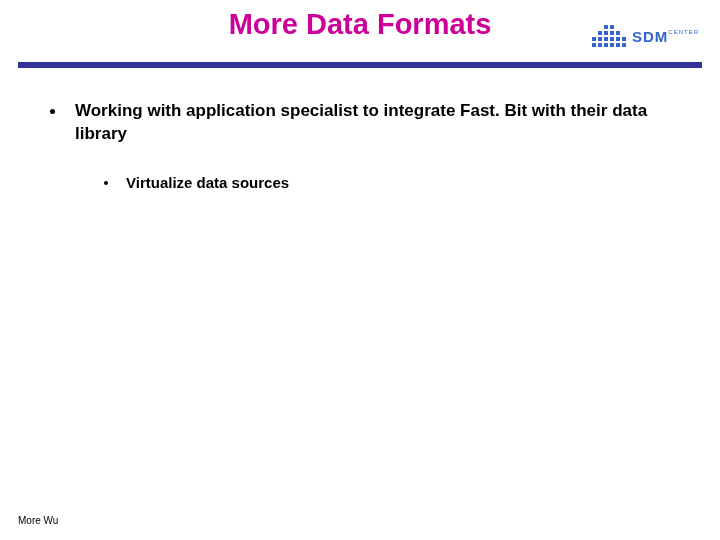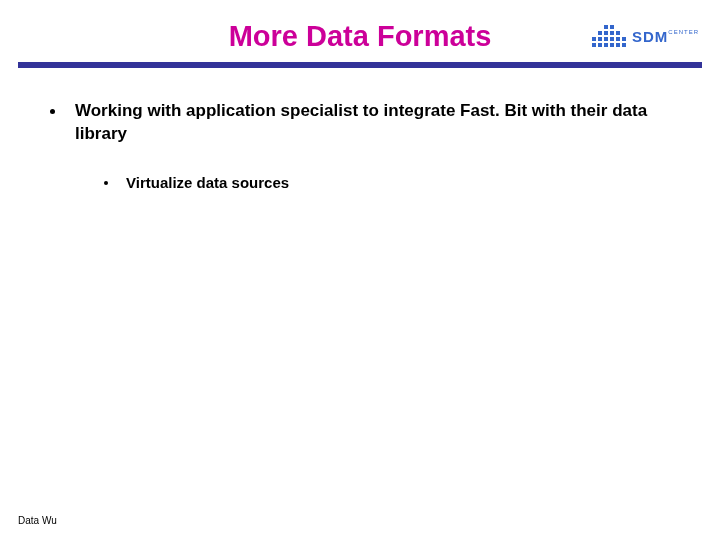--- a/index.html
+++ b/index.html
@@ -14,21 +14,21 @@
     position: relative;
   }
   .slide {
     width: 720px;
     height: 540px;
     position: relative;
     box-sizing: border-box;
   }
   .title {
     position: absolute;
-    top: 20px;
+    top: 8px;
     left: 0;
     width: 720px;
     text-align: center;
     font-size: 29px;
     font-weight: bold;
     color: #cc0099;
   }
   .logo {
     position: absolute;
     top: 20px;
@@ -185,15 +185,15 @@
         <ul class="sub">
           <li>
             <span class="sub-bullet"></span>
             <span class="sub-text">Virtualize data sources</span>
           </li>
         </ul>
       </li>
     </ul>
   </div>
 
-  <div class="footer">Data Wu</div>
+  <div class="footer">More Wu</div>
 
 </div>
 
 </body></html>

